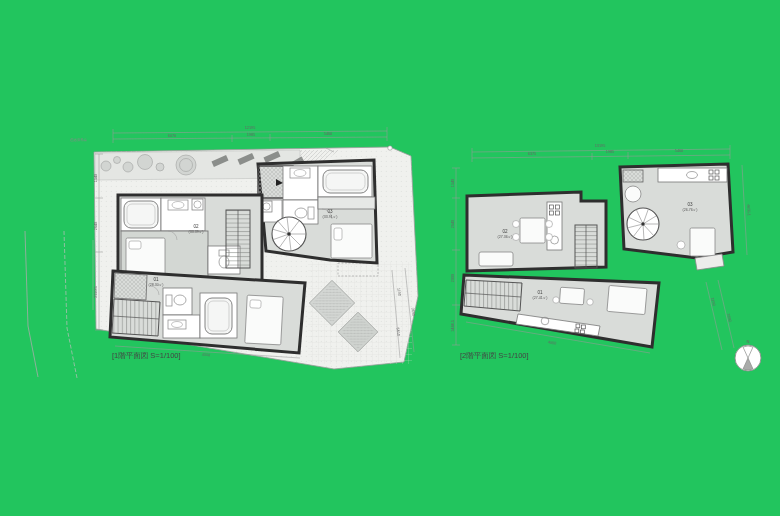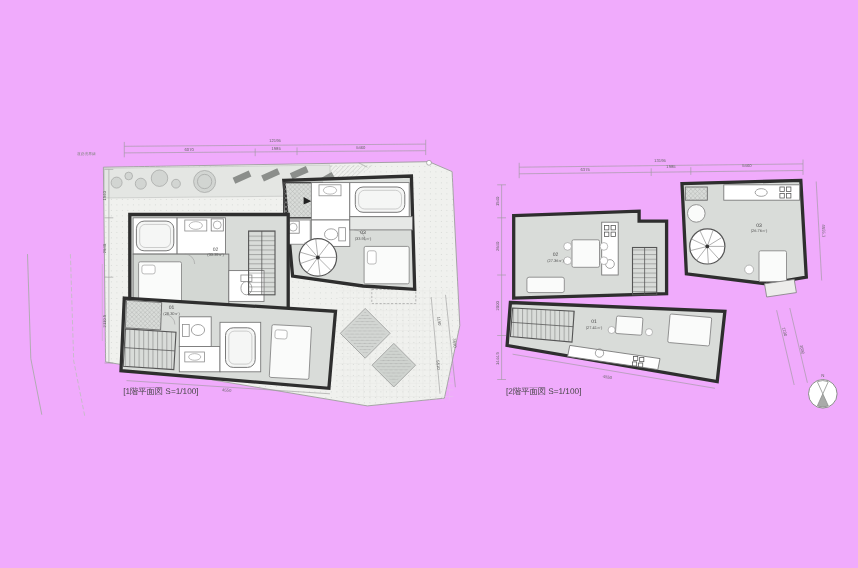--- a/index.html
+++ b/index.html
@@ -1,16 +1,16 @@
 <!DOCTYPE html>
 <html><head>
 <meta charset="utf-8">
 <style>
   html,body{margin:0;padding:0;background:#ffffff;}
-  .canvas{position:relative;width:780px;height:516px;background:#f0abfc;overflow:hidden;
+  .canvas{position:relative;width:780px;height:516px;background:#22c55e;overflow:hidden;
           font-family:"Liberation Sans","DejaVu Sans",sans-serif;}
   svg{position:absolute;left:0;top:0;}
   text{fill:#555;}
   .dim{font-size:3.8px;fill:#666;}
   .unit-id{font-size:4.6px;fill:#444;text-anchor:middle;}
   .unit-area{font-size:3.6px;fill:#555;text-anchor:middle;}
   .plan-title{font-size:7.5px;fill:#444;}
   .tiny{font-size:3.4px;fill:#888;}
 </style>
 </head>

